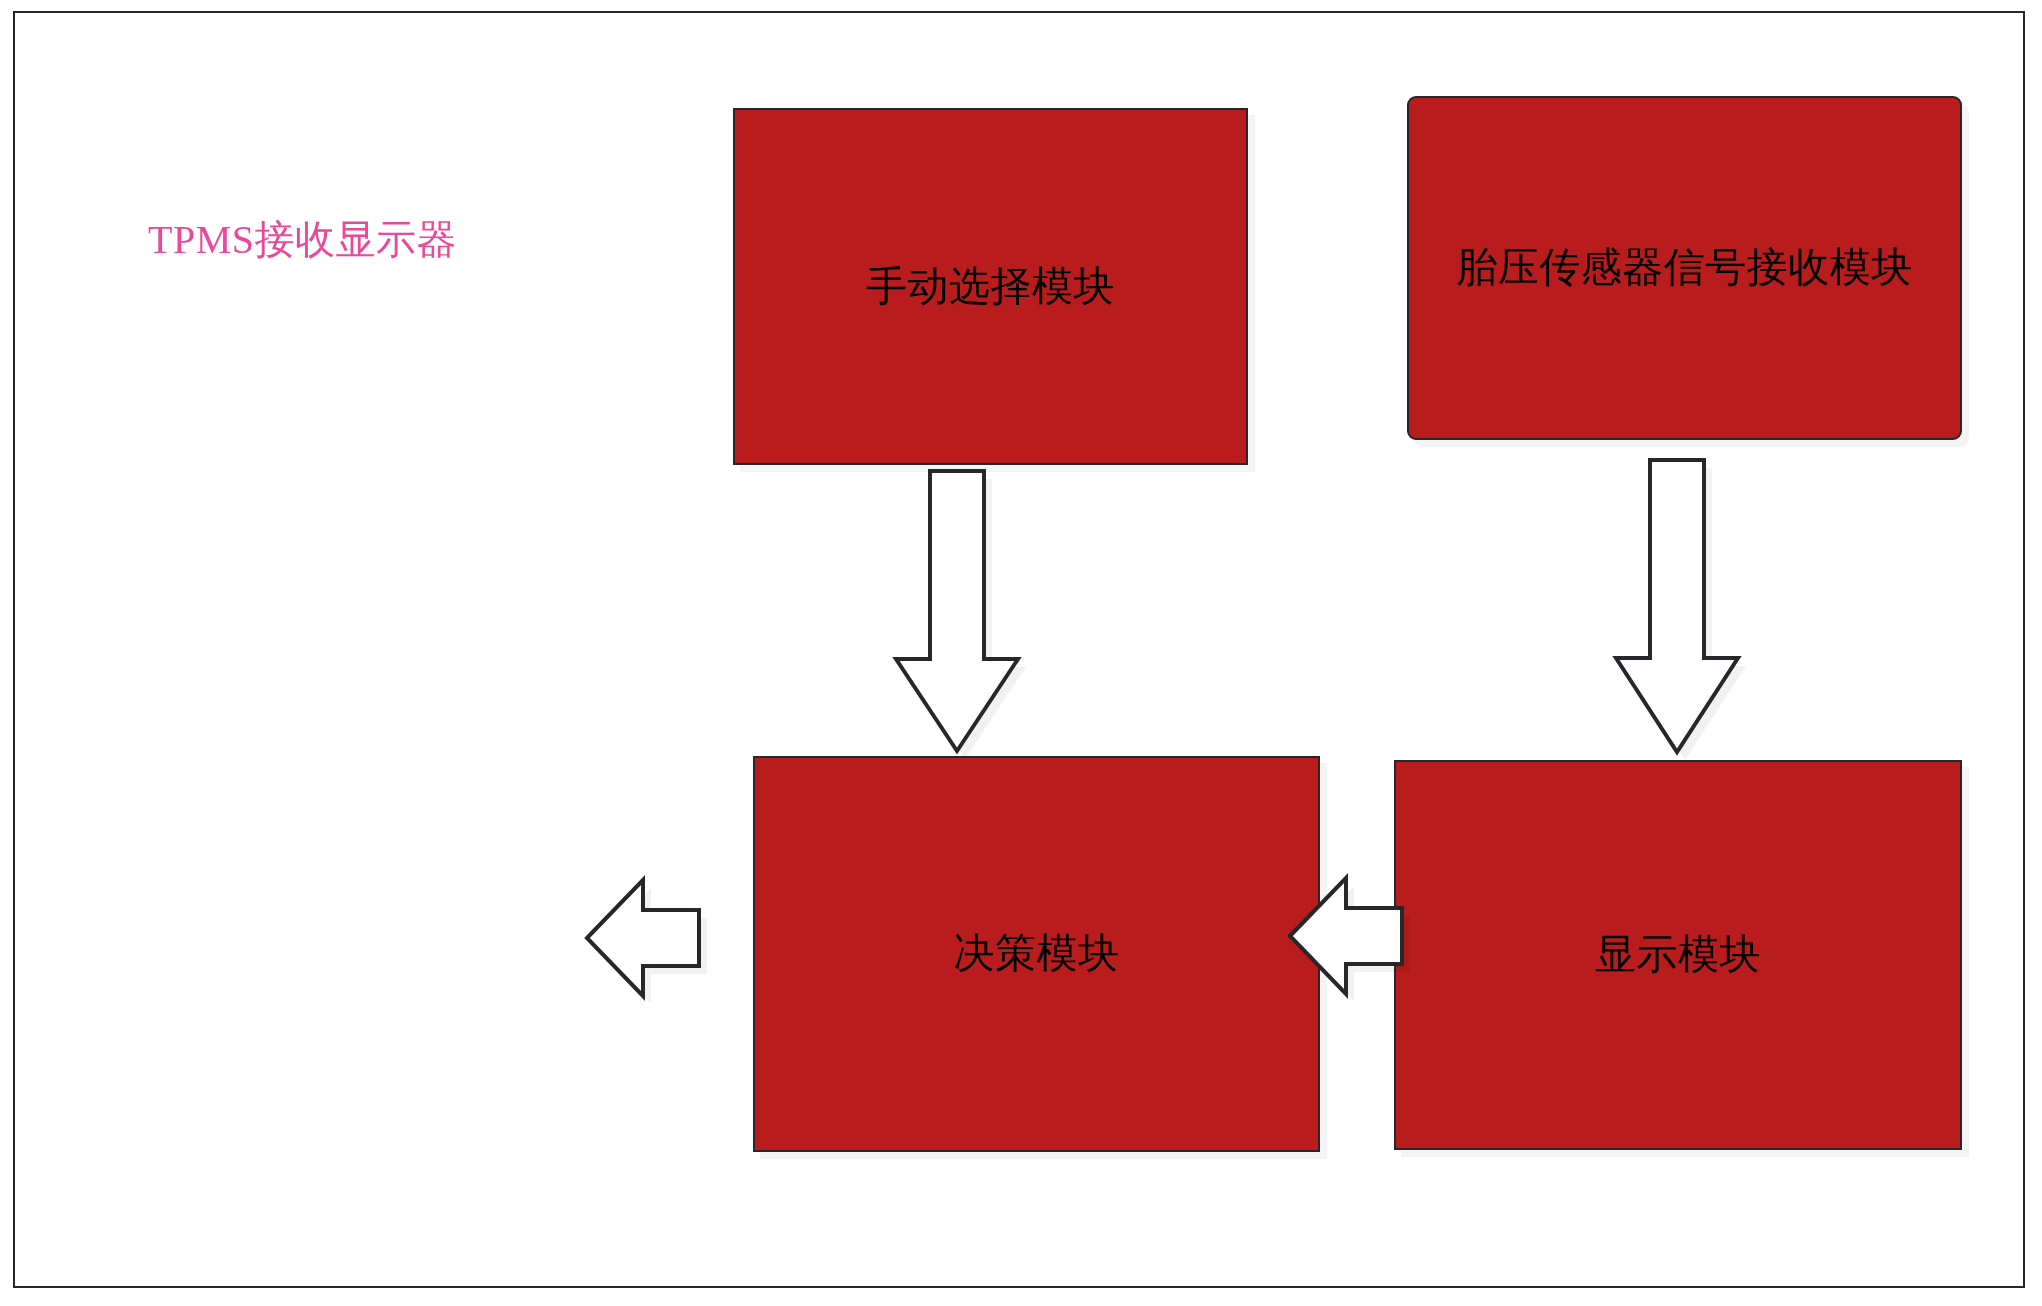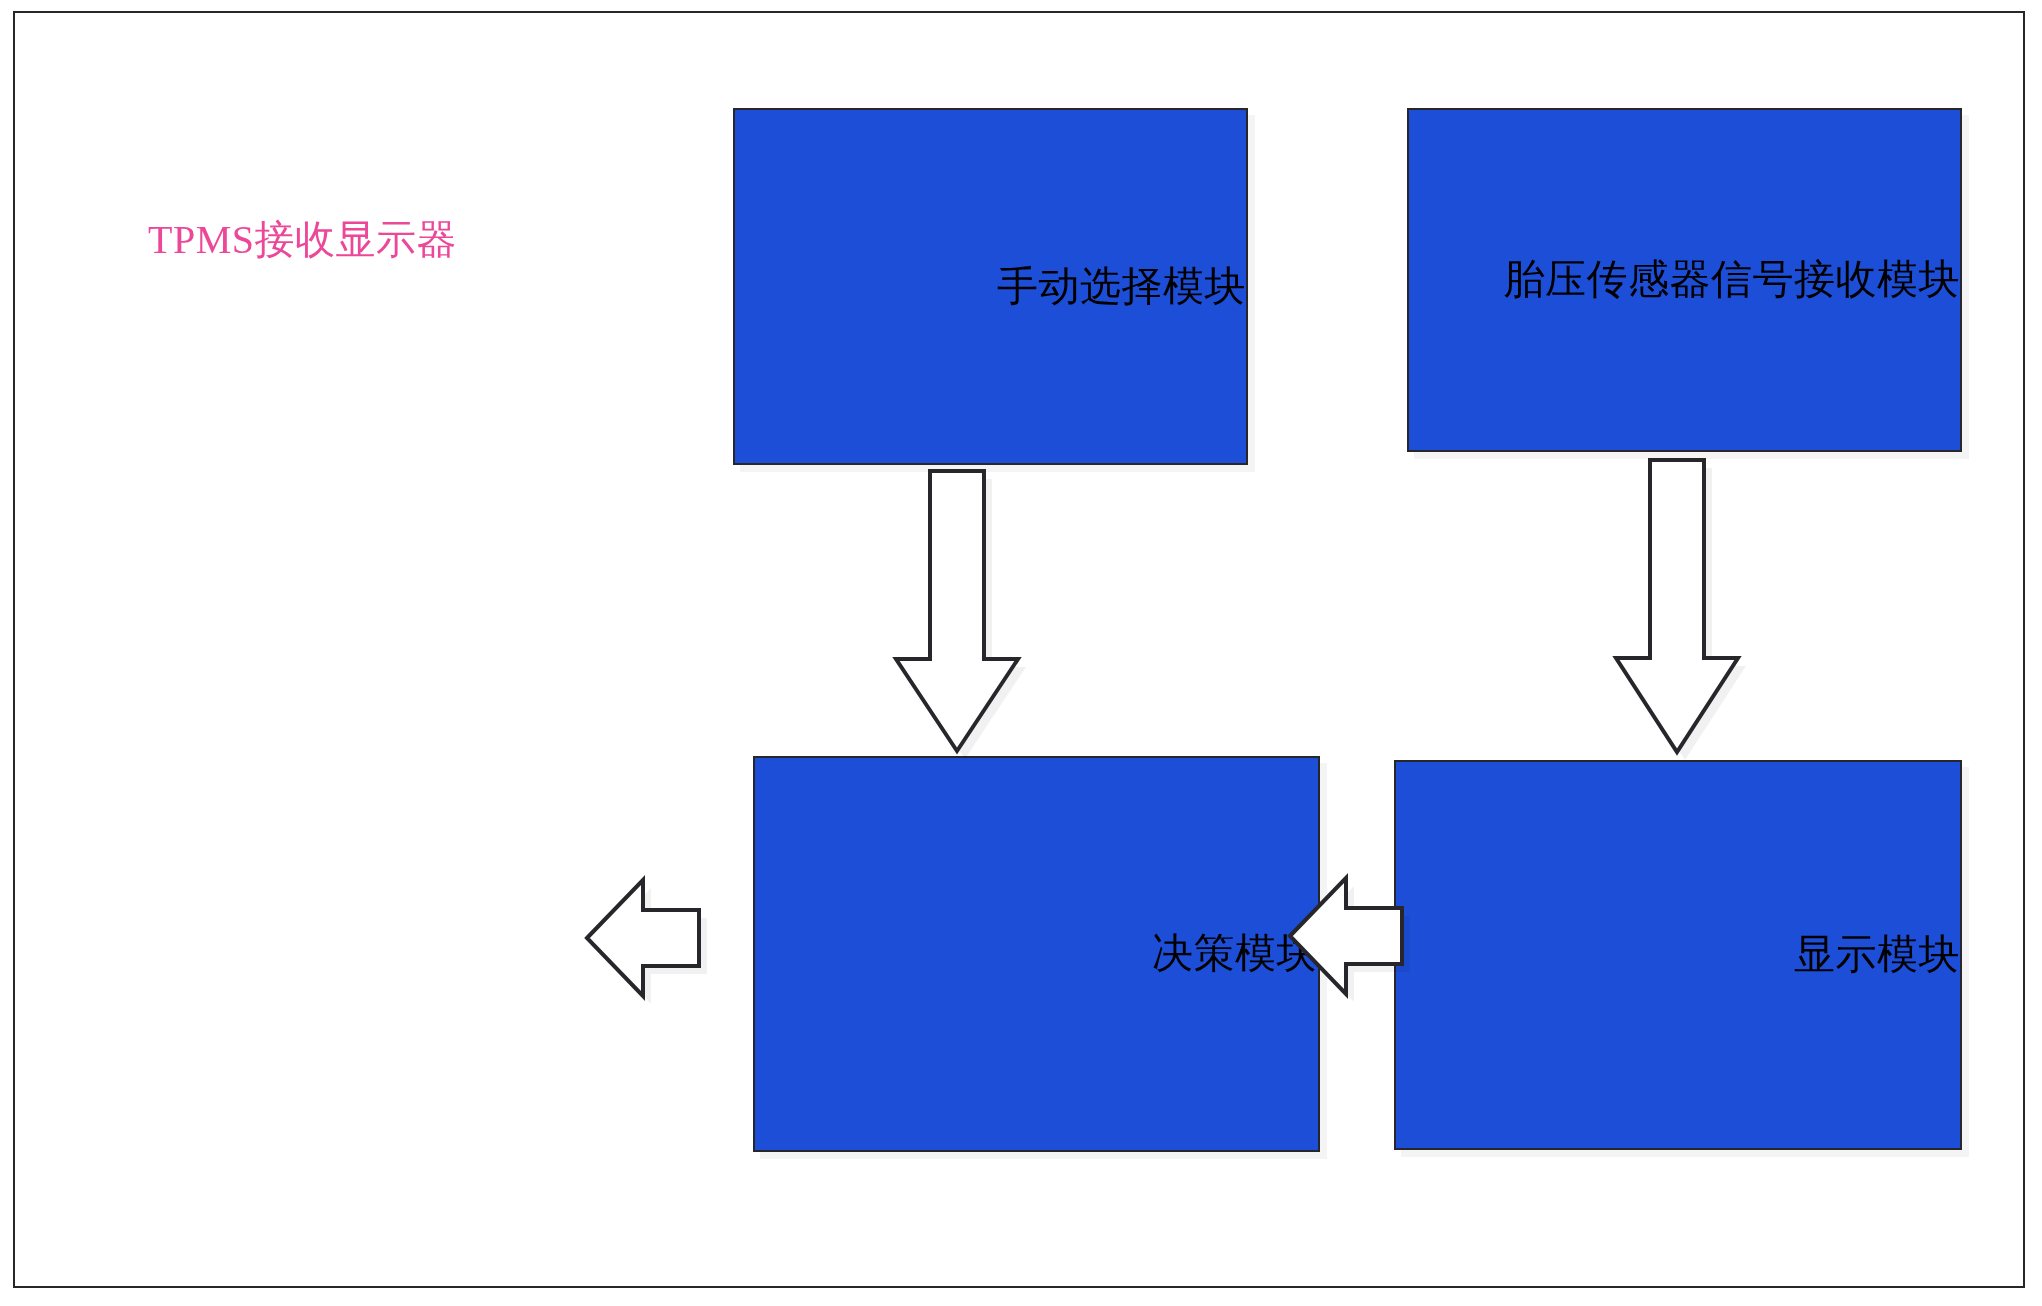--- a/index.html
+++ b/index.html
@@ -29,42 +29,42 @@
     border: 2px solid #26262b;
     box-sizing: border-box;
     background: transparent;
   }
 
   
   .module-box {
     position: absolute;
     box-sizing: border-box;
     border: 2px solid #26262b;
-    background: #1d4ed8;
+    background: #b91c1c;
     display: flex;
     align-items: center;
-    justify-content: flex-end;
+    justify-content: center;
     box-shadow: 7px 7px 0 0 rgba(0,0,0,0.045);
   }
   .module-label {
     font-size: 41px;
     line-height: 1.1;
     color: #000000;
     white-space: nowrap;
     letter-spacing: 0.5px;
   }
 
   
   #box-manual-select {
     left: 733px; top: 108px;
     width: 515px; height: 357px;
   }
   #box-sensor-receive {
-    left: 1407px; top: 108px;
-    width: 555px; height: 344px;
+    left: 1407px; top: 96px;
+    width: 555px; height: 344px; border-radius: 9px;
   }
   #box-display {
     left: 13px; top: 767px;
     width: 572px; height: 388px;
   }
   #box-decision {
     left: 721px; top: 756px;
     width: 567px; height: 396px; margin-left: 32px;
   }
   #box-storage {

